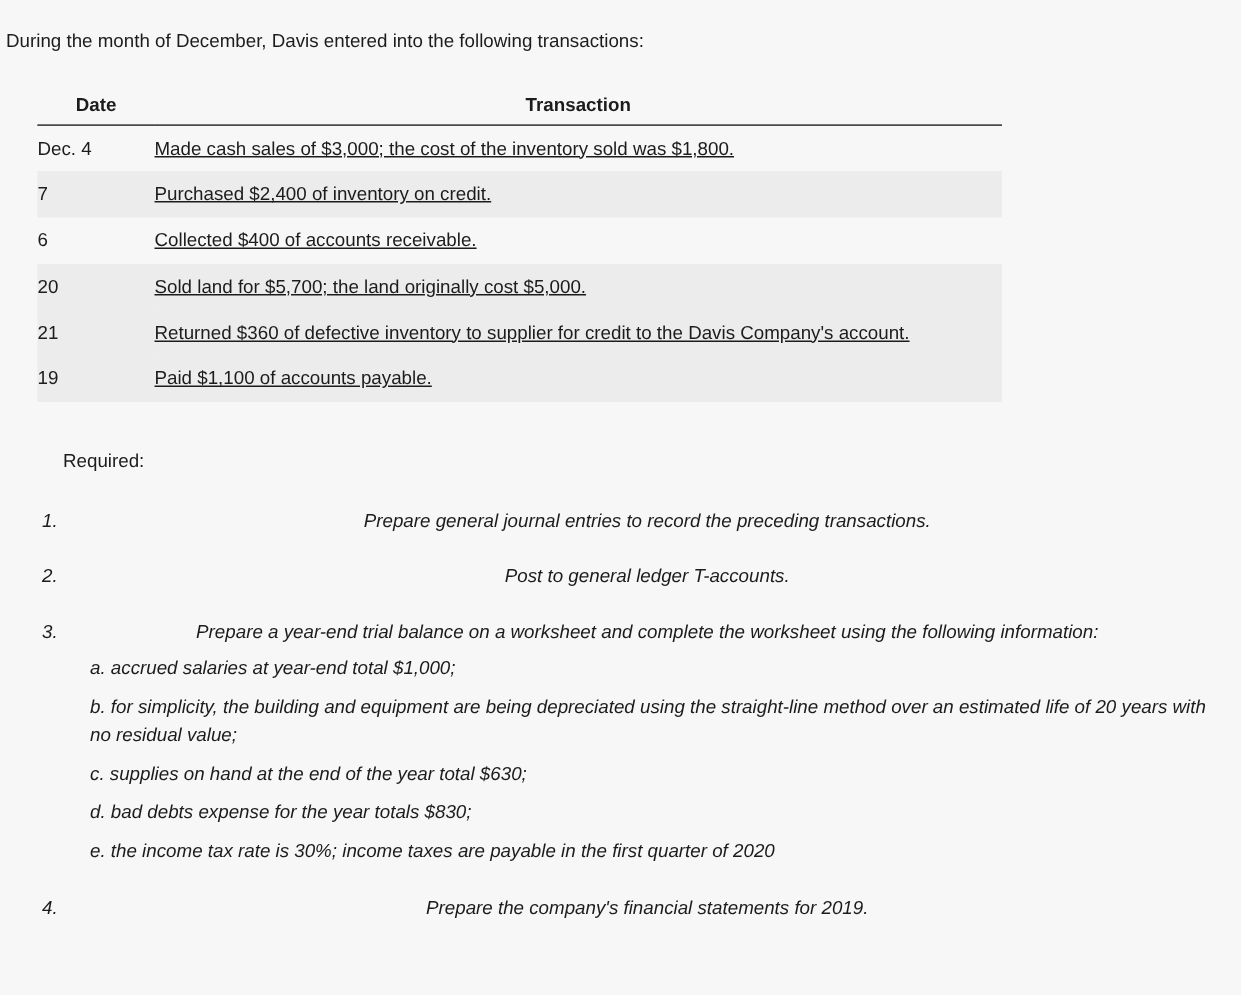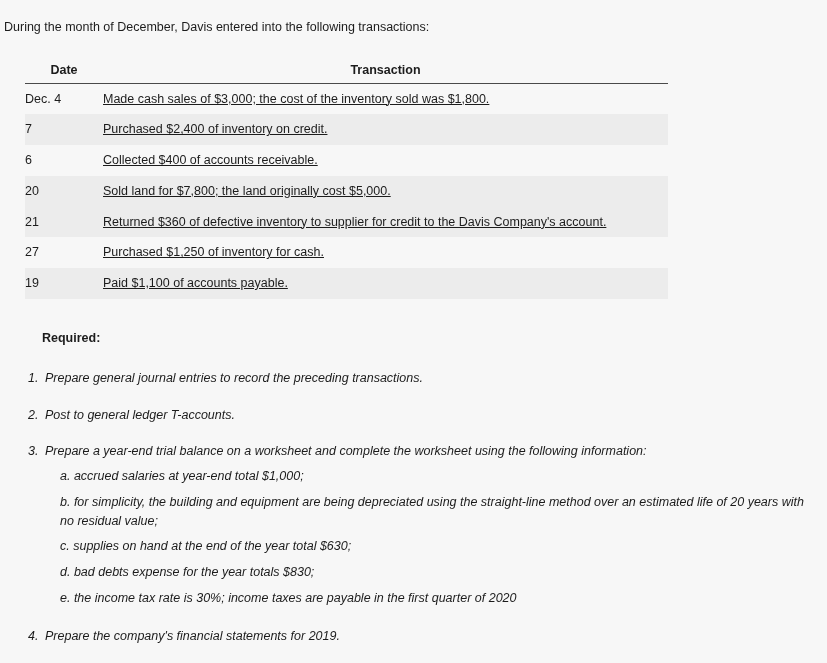--- a/index.html
+++ b/index.html
@@ -38,37 +38,37 @@
     padding: 6px 0;
     vertical-align: top;
     line-height: 1.5;
   }
   td.date-cell { text-align: left; }
   td.txn-cell  { padding-left: 16px; padding-right: 14px; text-decoration: underline; }
   tr.alt { background: #ececec; }
 
   .required-title {
     margin: 32px 0 0 42px;
-    font-weight: bold;
+    font-weight: normal;
   }
   .req-list {
     margin-top: 12px;
   }
   .req-item {
     display: flex;
     margin: 0 0 6px 28px;
     font-style: italic;
     line-height: 1.5;
     max-width: 790px;
   }
   .req-num {
     width: 17px;
     flex-shrink: 0;
   }
-  .req-text { flex: 1; }
+  .req-text { flex: 1; text-align: center; }
   .sub-list {
     margin: 0 0 0 60px;
   }
   .sub-item {
     font-style: italic;
     line-height: 1.5;
     margin: 0 0 7px 0;
     max-width: 748px;
   }
 </style>
@@ -92,29 +92,25 @@
     <tr class="alt">
       <td class="date-cell">7</td>
       <td class="txn-cell">Purchased $2,400 of inventory on credit.</td>
     </tr>
     <tr>
       <td class="date-cell">6</td>
       <td class="txn-cell">Collected $400 of accounts receivable.</td>
     </tr>
     <tr class="alt">
       <td class="date-cell">20</td>
-      <td class="txn-cell">Sold land for $7,800; the land originally cost $5,000.</td>
+      <td class="txn-cell">Sold land for $5,700; the land originally cost $5,000.</td>
     </tr>
     <tr class="alt">
       <td class="date-cell">21</td>
       <td class="txn-cell">Returned $360 of defective inventory to supplier for credit to the Davis Company's account.</td>
-    </tr>
-    <tr>
-      <td class="date-cell">27</td>
-      <td class="txn-cell">Purchased $1,250 of inventory for cash.</td>
     </tr>
     <tr class="alt">
       <td class="date-cell">19</td>
       <td class="txn-cell">Paid $1,100 of accounts payable.</td>
     </tr>
   </tbody>
 </table>
 
 <div class="required-title">Required:</div>
 

